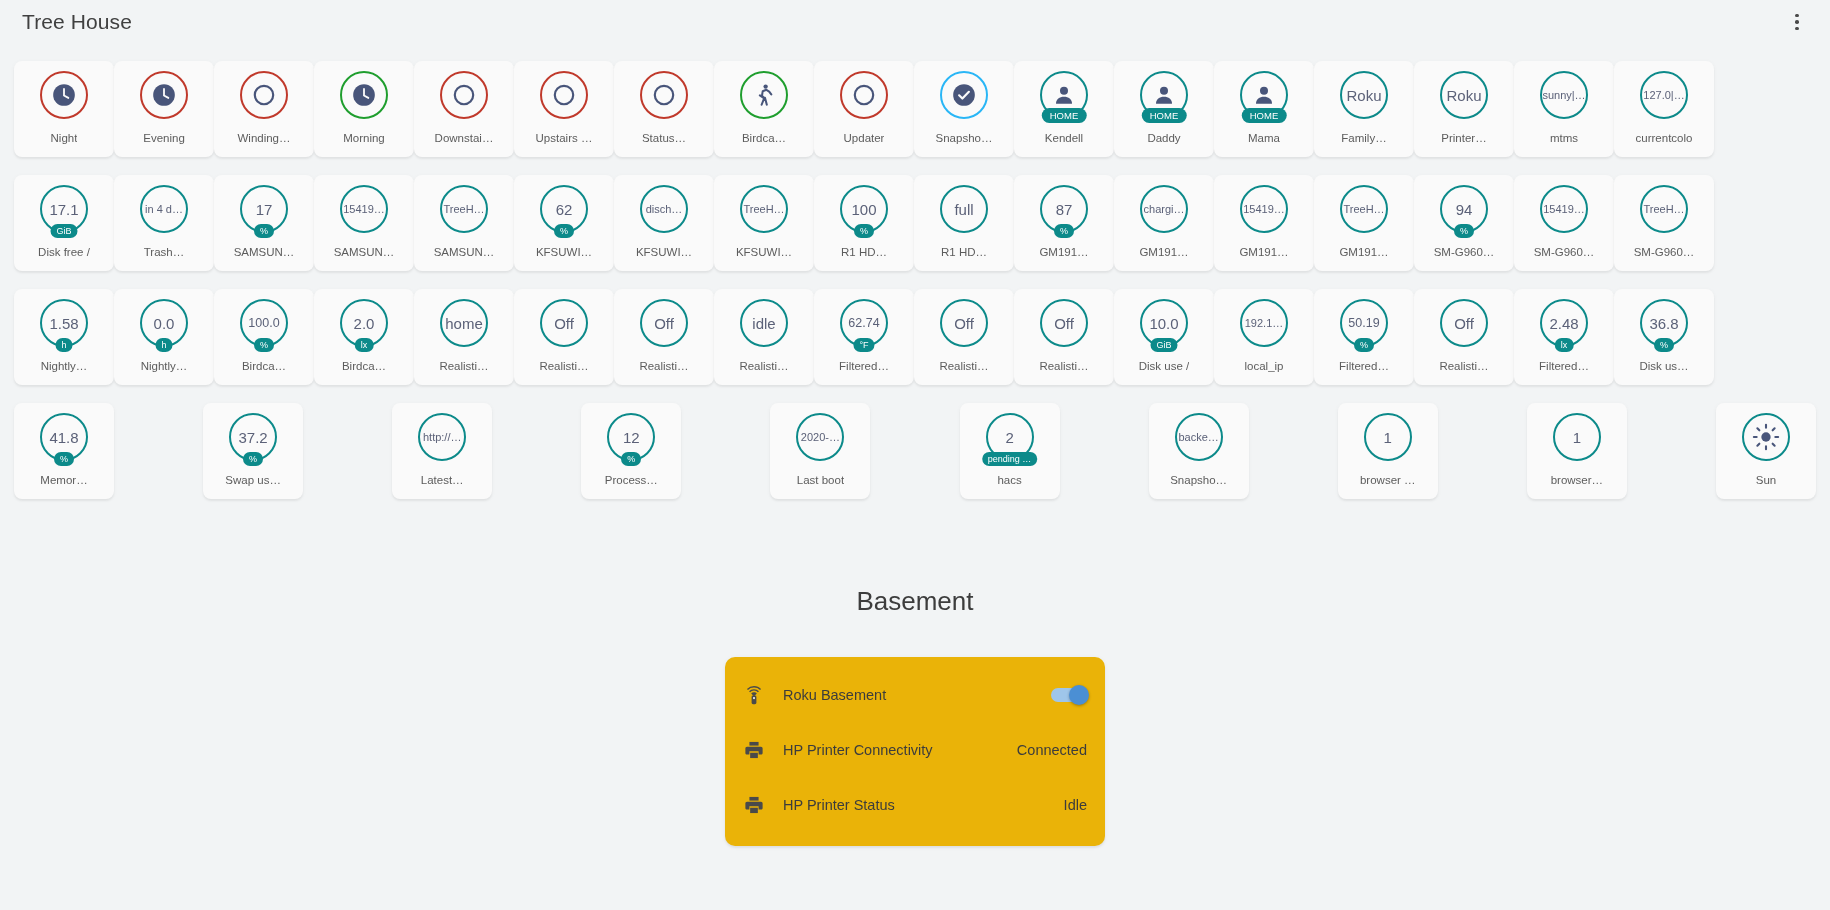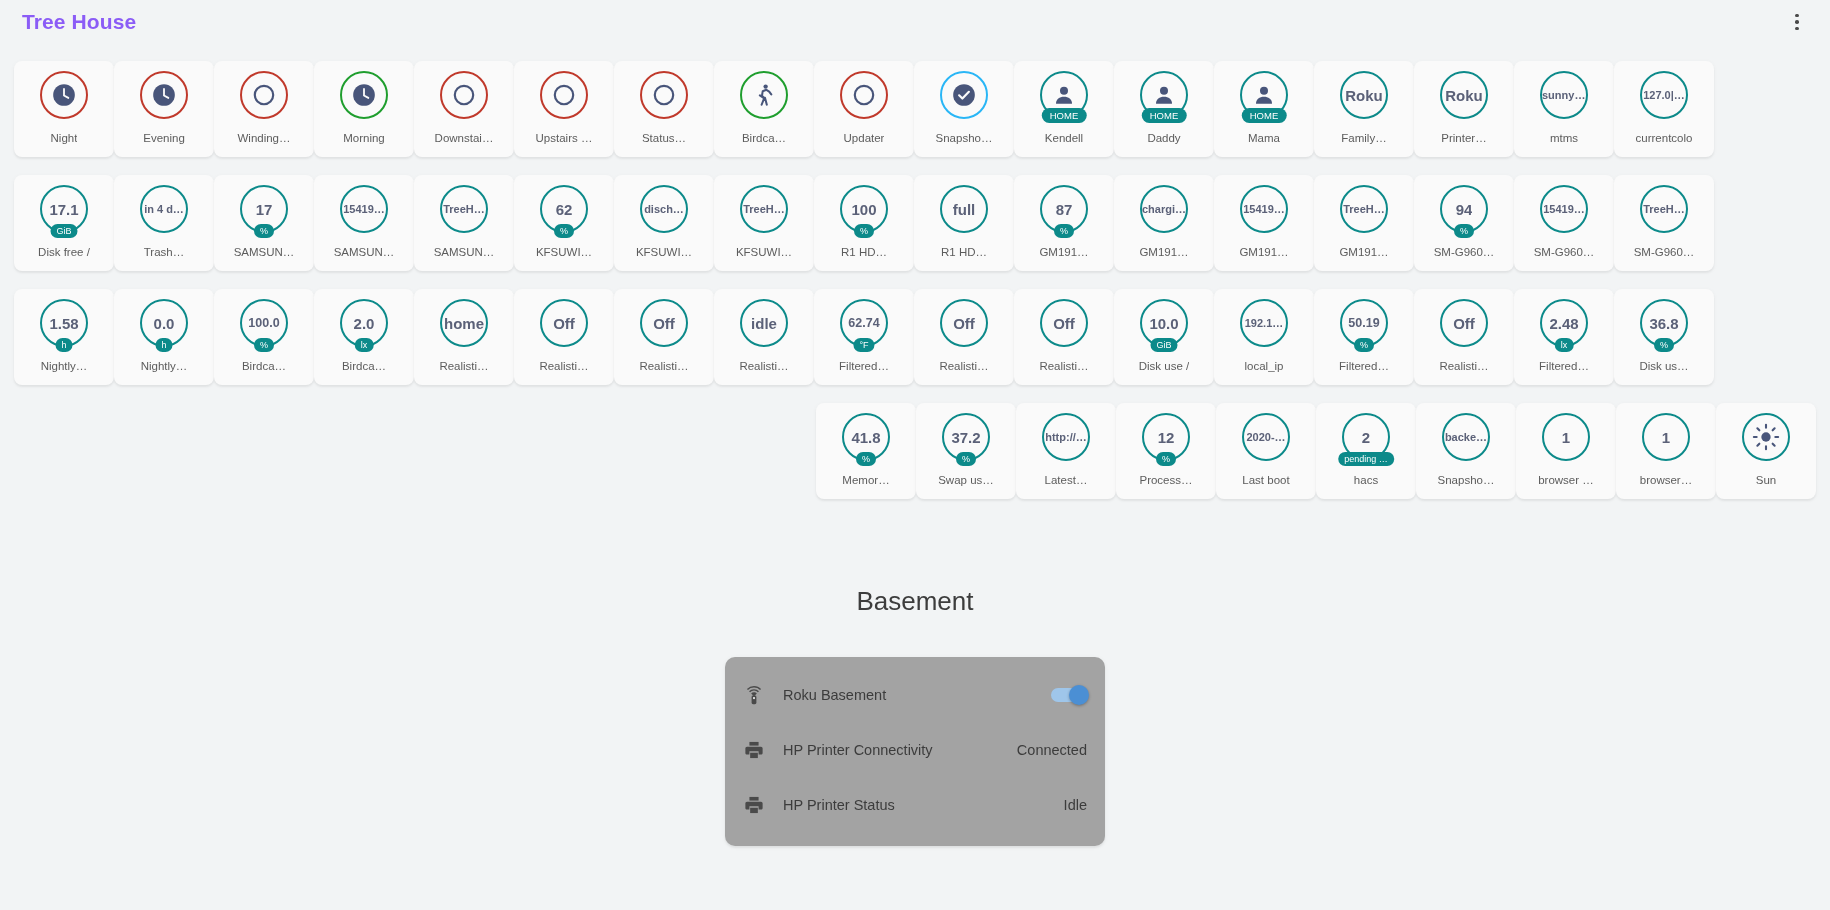--- a/index.html
+++ b/index.html
@@ -9,36 +9,36 @@
     font-family: "Liberation Sans", sans-serif;
     overflow: hidden;
   }
   #app { position: relative; width: 1830px; height: 910px; background: #f2f4f5; }
 
   
   .header {
     height: 44px; display: flex; align-items: center;
     padding: 0 14px 0 22px; background: #f2f4f5;
   }
-  .header-title { font-size: 21px; color: #8b5cf6; font-weight: 700; letter-spacing: .1px; }
+  .header-title { font-size: 21px; color: #404040; font-weight: 400; letter-spacing: .1px; }
   .header-spacer { flex: 1; }
   .kebab {
     width: 38px; height: 38px; border-radius: 50%;
     display: flex; flex-direction: column; align-items: center; justify-content: center; gap: 3px;
     cursor: pointer;
   }
   .kebab span { width: 3.5px; height: 3.5px; border-radius: 50%; background: #4a4a4a; display: block; }
 
   
   .badges-wrap { padding: 8px 14px 0 14px; }
   .badge-row {
     display: flex; flex-wrap: nowrap; justify-content: flex-start;
     margin-bottom: 0px;
   }
-  .badge-row.centered { justify-content: flex-end; }
+  .badge-row.centered { justify-content: space-between; }
 
   .badge {
     width: 100px; height: 96px;
     background: #fafafa;
     border-radius: 8px;
     box-shadow: 0 2px 2px rgba(0,0,0,0.05), 0 1px 5px rgba(0,0,0,0.04);
     margin: 9px 0px;
     display: flex; flex-direction: column; align-items: center;
     padding-top: 10px;
     position: relative;
@@ -53,21 +53,21 @@
     position: relative;
   }
   .badge-circle.red   { border-color: #c0392b; }
   .badge-circle.green { border-color: #1f9e2e; }
   .badge-circle.cyan  { border-color: #29b6f6; }
   .badge-circle.teal  { border-color: #0c8a8a; }
 
   .badge-val {
     font-size: 15px; color: #5b6178; line-height: 1;
     max-width: 44px; overflow: hidden; text-overflow: ellipsis;
-    white-space: nowrap; text-align: center; font-weight: bold;
+    white-space: nowrap; text-align: center;
   }
   .badge-val.small { font-size: 12.5px; }
   .badge-val.xsmall { font-size: 11px; }
 
   .badge-unit {
     position: absolute; bottom: -7px; left: 50%; transform: translateX(-50%);
     background: #0c8a8a; color: #fff;
     border-radius: 9px; padding: 1.5px 6px;
     font-size: 9px; line-height: 1.2; white-space: nowrap;
     max-width: 62px; overflow: hidden; text-overflow: ellipsis;
@@ -81,21 +81,21 @@
     white-space: nowrap; overflow: hidden; text-overflow: ellipsis;
   }
 
   
   .area-title {
     text-align: center; font-size: 26px; color: #3d3d3d; font-weight: 400;
     margin-top: 78px;
   }
   .entities-card {
     width: 380px; margin: 40px auto 0 auto;
-    background: #a3a3a3; border-radius: 10px;
+    background: #eab308; border-radius: 10px;
     box-shadow: 0 2px 2px rgba(0,0,0,0.05), 0 1px 5px rgba(0,0,0,0.05);
     padding: 10px 18px 14px 18px;
   }
   .entity-row {
     display: flex; align-items: center; height: 55px;
   }
   .entity-icon { width: 40px; display: flex; align-items: center; }
   .entity-name { flex: 1; font-size: 14.5px; color: #3c3c3c; }
   .entity-state { font-size: 14.5px; color: #3c3c3c; }
   .toggle {

